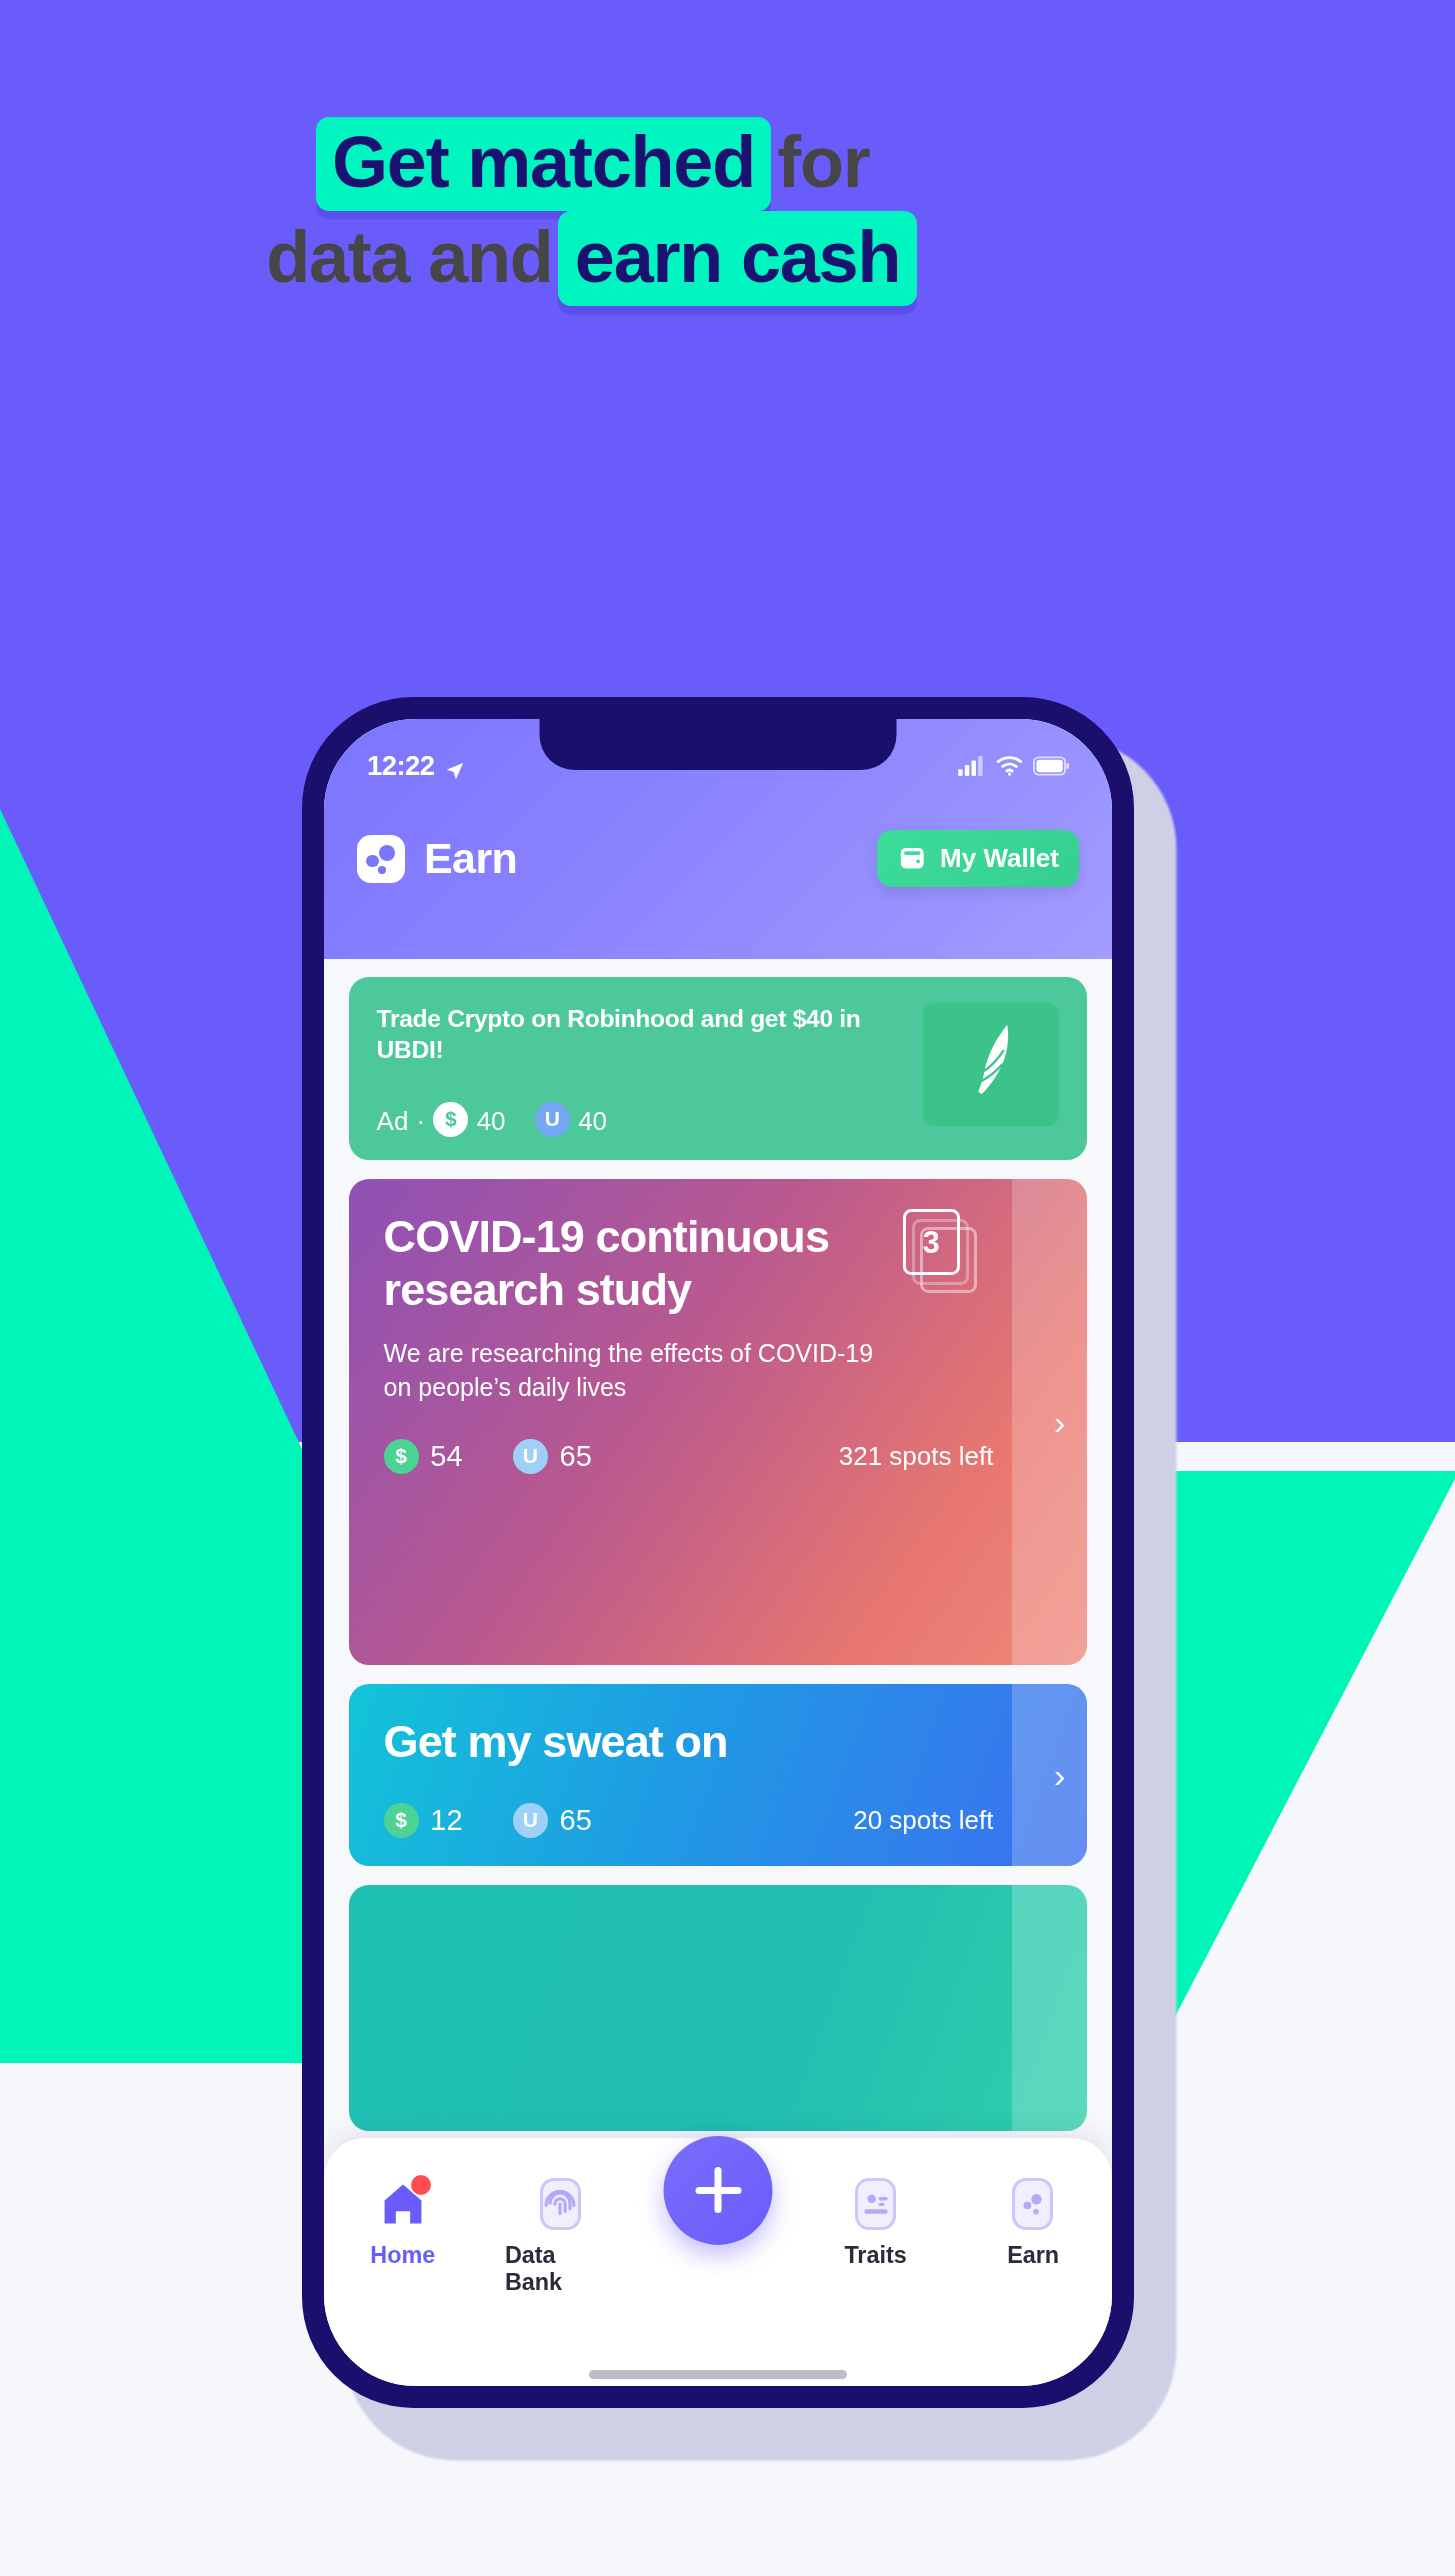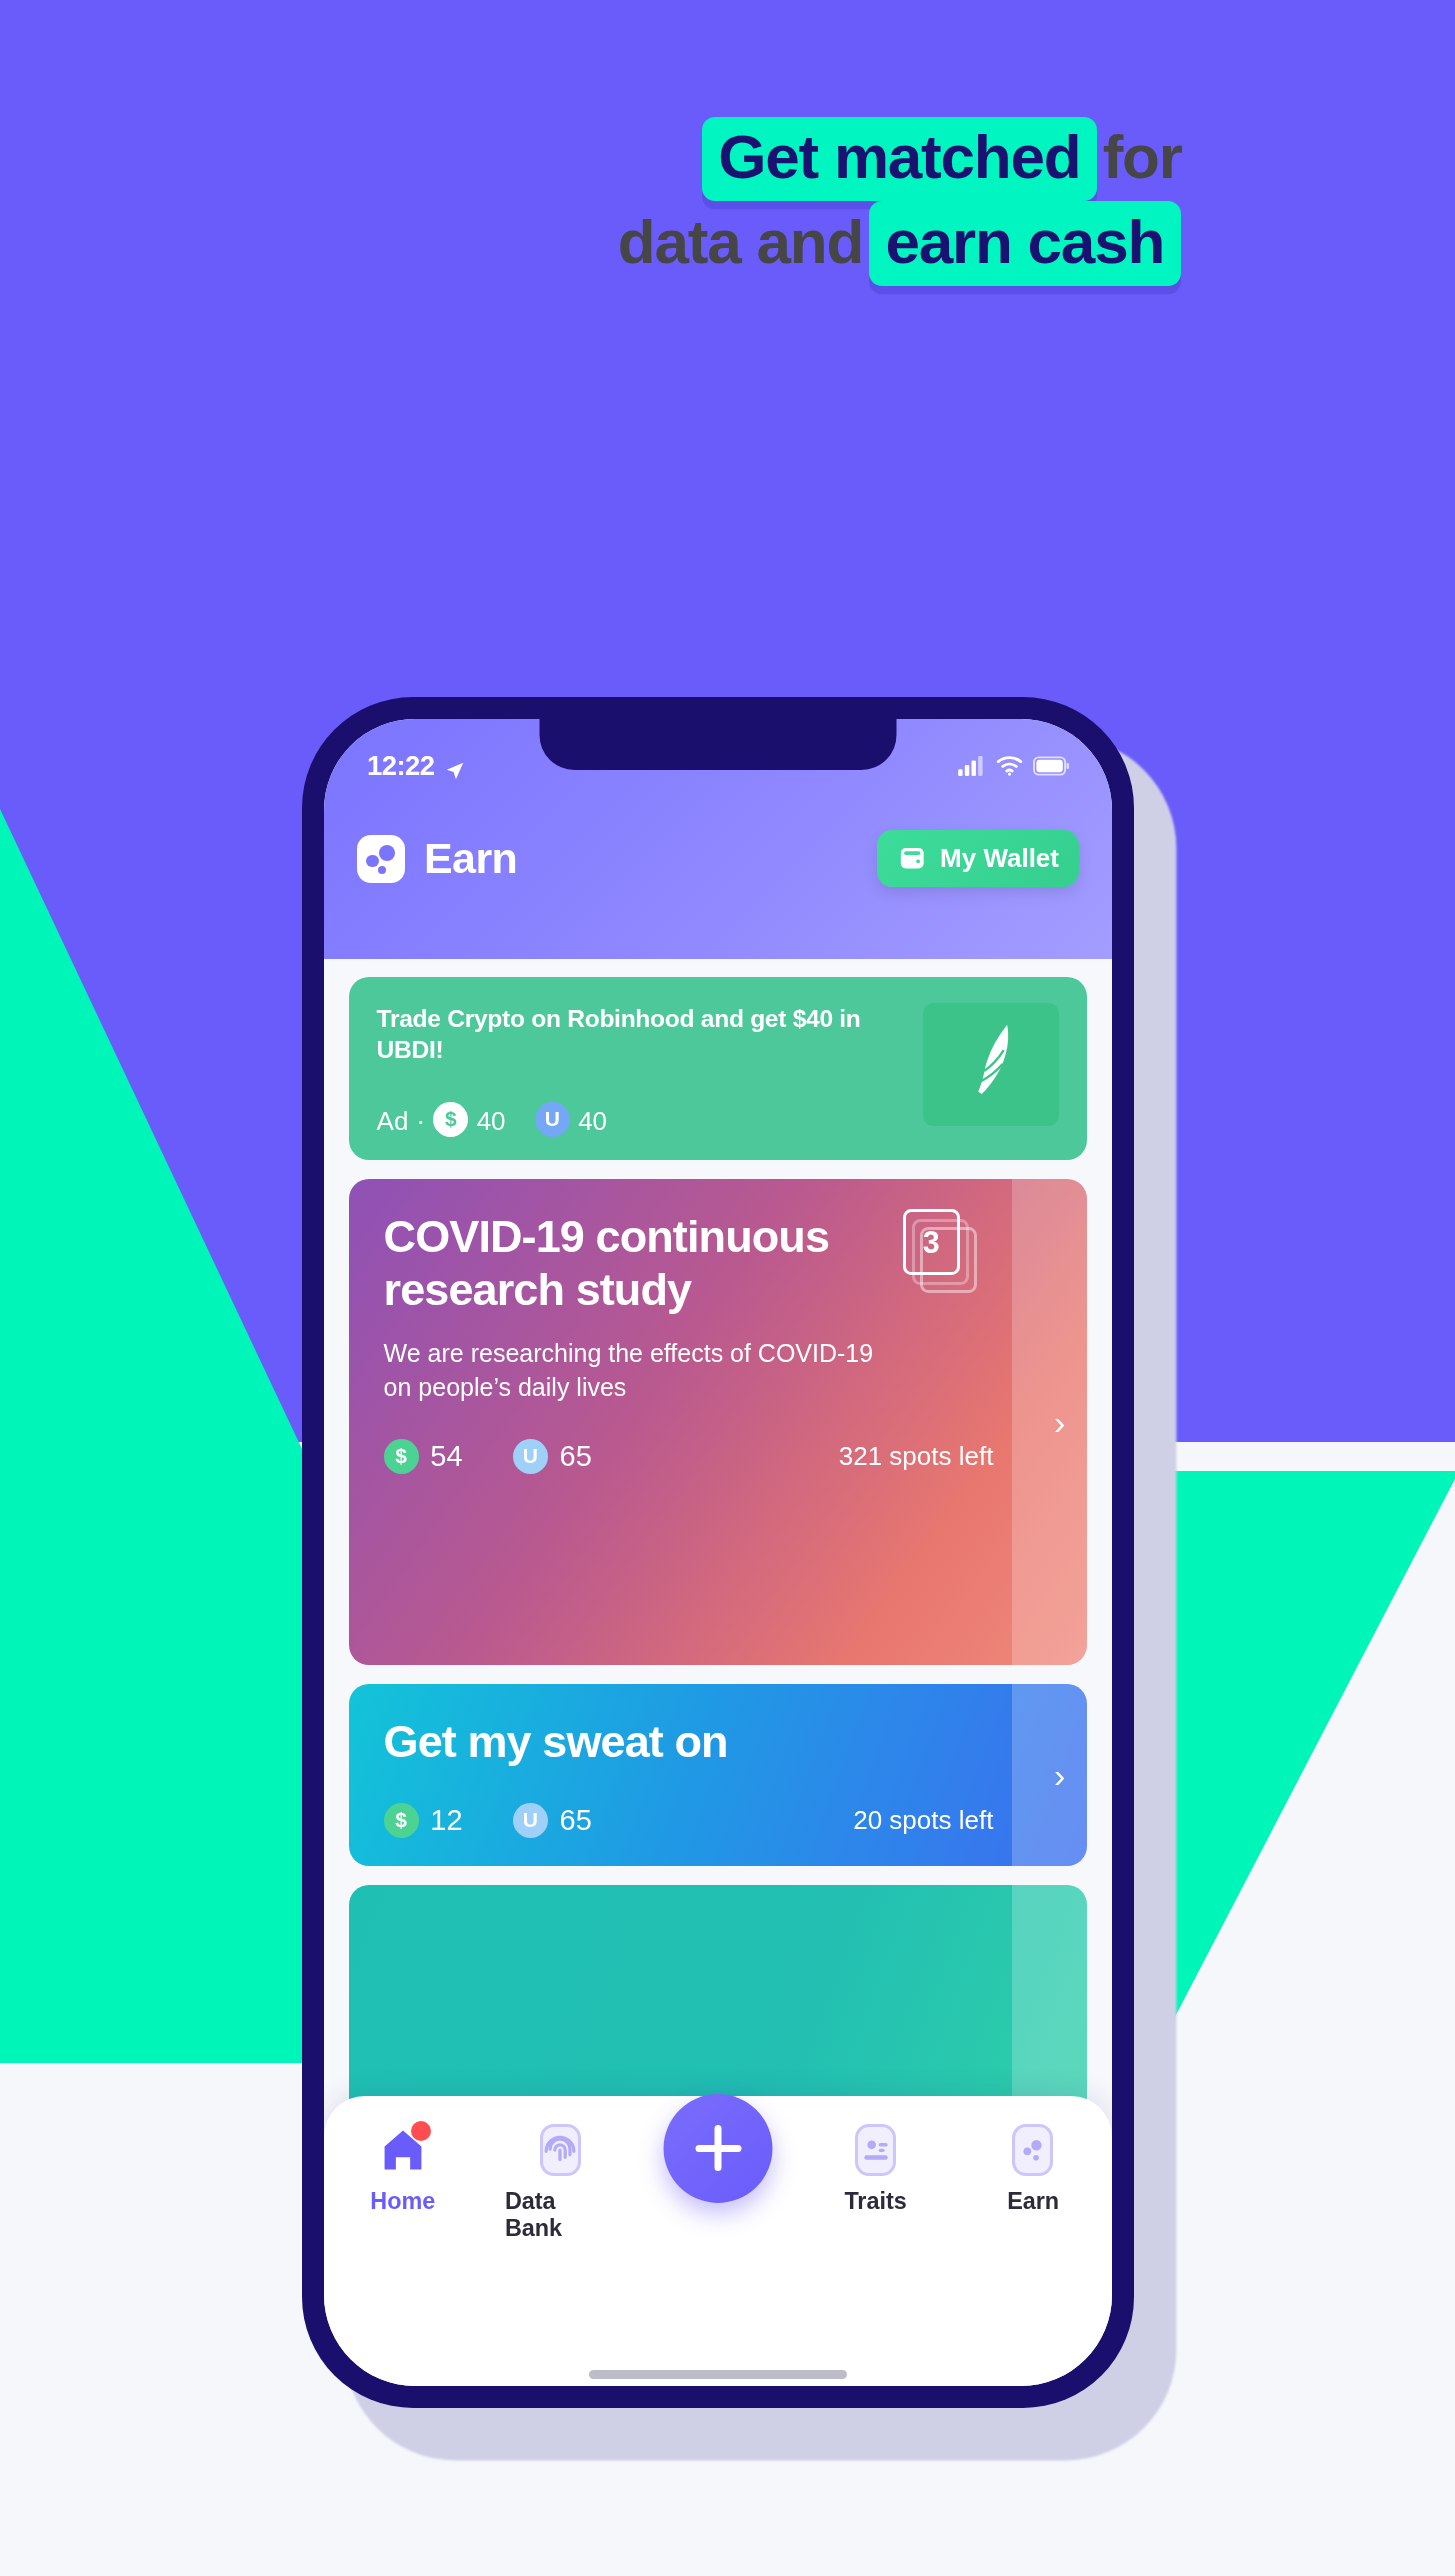--- a/index.html
+++ b/index.html
@@ -27,23 +27,23 @@
   }
   .bg-diag-white {
     position:absolute; left:0; top:1934px; width:645px; height:642px;
     background:#f6f7fb;
     clip-path:polygon(0 135px, 574px 135px, 645px 642px, 0 642px);
   }
 
   
   #hero {
     position:absolute; left:0; top:117px; width:1184px;
-    z-index:3; text-align:right;
+    z-index:3; text-align:center;
     font-weight:bold;
-    font-size:62px;
+    font-size:72px;
     line-height:1.18;
     letter-spacing:-1.2px;
     color:#464646;
   }
   #hero .line { display:block; white-space:nowrap; }
   #hero .hl {
     display:inline-block;
     background:#00f5c0;
     color:#1a1270;
     border-radius:13px;
@@ -168,24 +168,24 @@
   #stack-badge .s2 { right:8.2px; top:11.7px; opacity:.7; }
   #stack-badge .s1 { right:17.6px; top:2.3px; border-color:#fff; opacity:1; display:flex; align-items:center; justify-content:center; background:transparent; }
   #stack-badge .s1 span { font-size:30.5px; font-weight:bold; color:#fff; }
 
   #sweat-card { background:linear-gradient(110deg,#12c4d8 0%,#1f9ae4 45%,#3d6ef0 100%); }
   #salad-card { background:linear-gradient(110deg,#1fc0b4 0%,#22bfb2 60%,#2ecfa9 100%); min-height:246px; }
 
   
   #tabbar {
     position:absolute; left:0; bottom:0; width:100%;
-    height:290px; background:#fff;
+    height:248px; background:#fff;
     border-radius:41px 41px 0 0;
     display:flex; align-items:flex-start; justify-content:space-around;
-    padding-top:28px;
+    padding-top:40px;
     box-shadow:0 -5.9px 23.4px rgba(40,30,120,.10);
   }
   .tab { width:111px; display:flex; flex-direction:column; align-items:center; gap:11.7px; cursor:pointer; }
   .tab-label { font-size:23.4px; color:#2b2b3a; font-weight:bold; }
   .tab.active .tab-label { color:#6a5cfb; }
   .tab-ico { width:52px; height:52px; position:relative; }
   .tab-frame { width:41px; height:52px; border:3.5px solid #cbc6fb; border-radius:14px; position:absolute; left:5.3px; top:0; background:#f1effe; }
 
   #fab {
     position:absolute; left:50%; top:-2.3px; transform:translateX(-50%);

